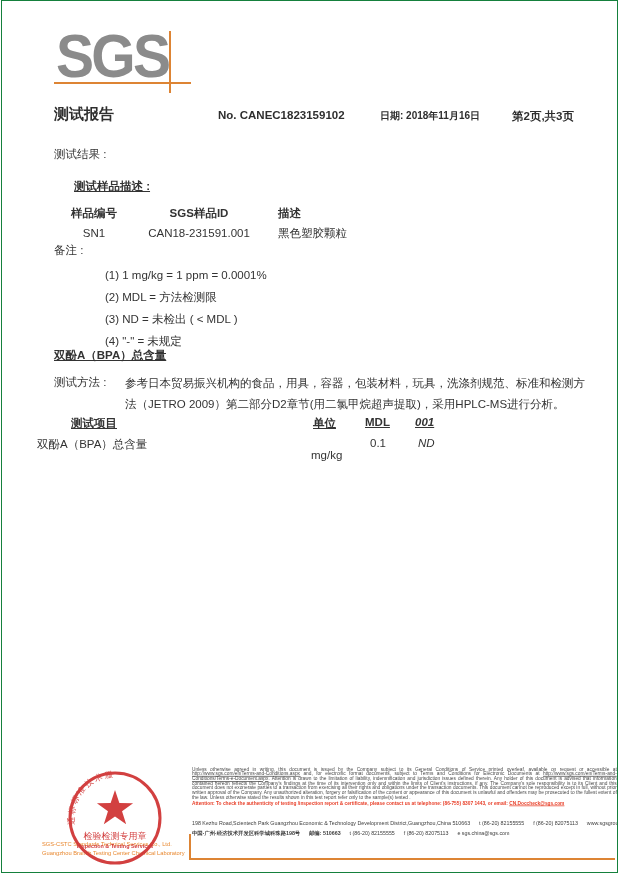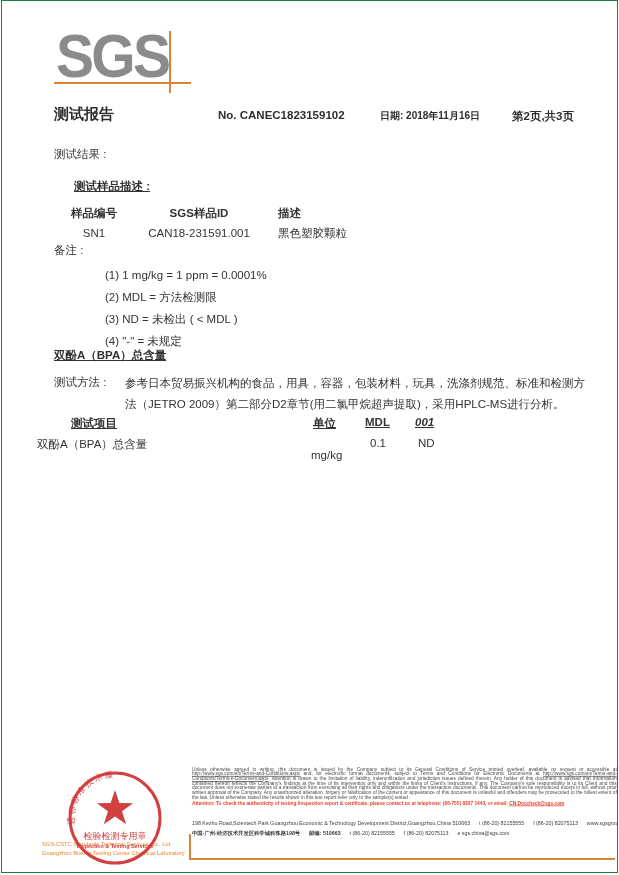--- a/index.html
+++ b/index.html
@@ -45,21 +45,21 @@
   .method-text { left:123px; top:372px; width:464px; line-height:21px; }
 
   .rt { font-size:11.5px; }
   .rt-h-item  { left:57px;  top:415px; text-decoration:underline; font-weight:bold;margin-left:12px; }
   .rt-h-unit  { left:311px; top:415px; text-decoration:underline; font-weight:bold; }
   .rt-h-mdl   { left:363px; top:415px; text-decoration:underline; font-weight:bold; }
   .rt-h-smp   { left:413px; top:415px; text-decoration:underline; font-weight:bold; font-style:italic; }
   .rt-r-item  { left:35px;  top:436px; }
   .rt-r-unit  { left:309px; top:448px; }
   .rt-r-mdl   { left:368px; top:436px; }
-  .rt-r-val   { left:416px; top:436px; }
+  .rt-r-val   { left:416px; top:436px;font-style:italic; }
 
   
   .company-lines { left:40px; top:838px; width:170px; color:#e8872e;
     font-size:7px; line-height:11px; transform:scale(0.82); transform-origin:0 0; white-space:nowrap; }
   .stamp { left:58px; top:762px; opacity:0.92; }
 
   .footer-small { left:190px; top:766px; width:576px; transform:scale(0.74); transform-origin:0 0; color:#4a4a4a; }
   .disclaimer { font-size:6.5px; line-height:6.35px; text-align:justify; width:574px; }
   .disclaimer .lnk { text-decoration:underline; }
   .attention { margin-top:2px; font-size:6.5px; line-height:6.8px; font-weight:bold; color:#e8402a; width:574px; }

